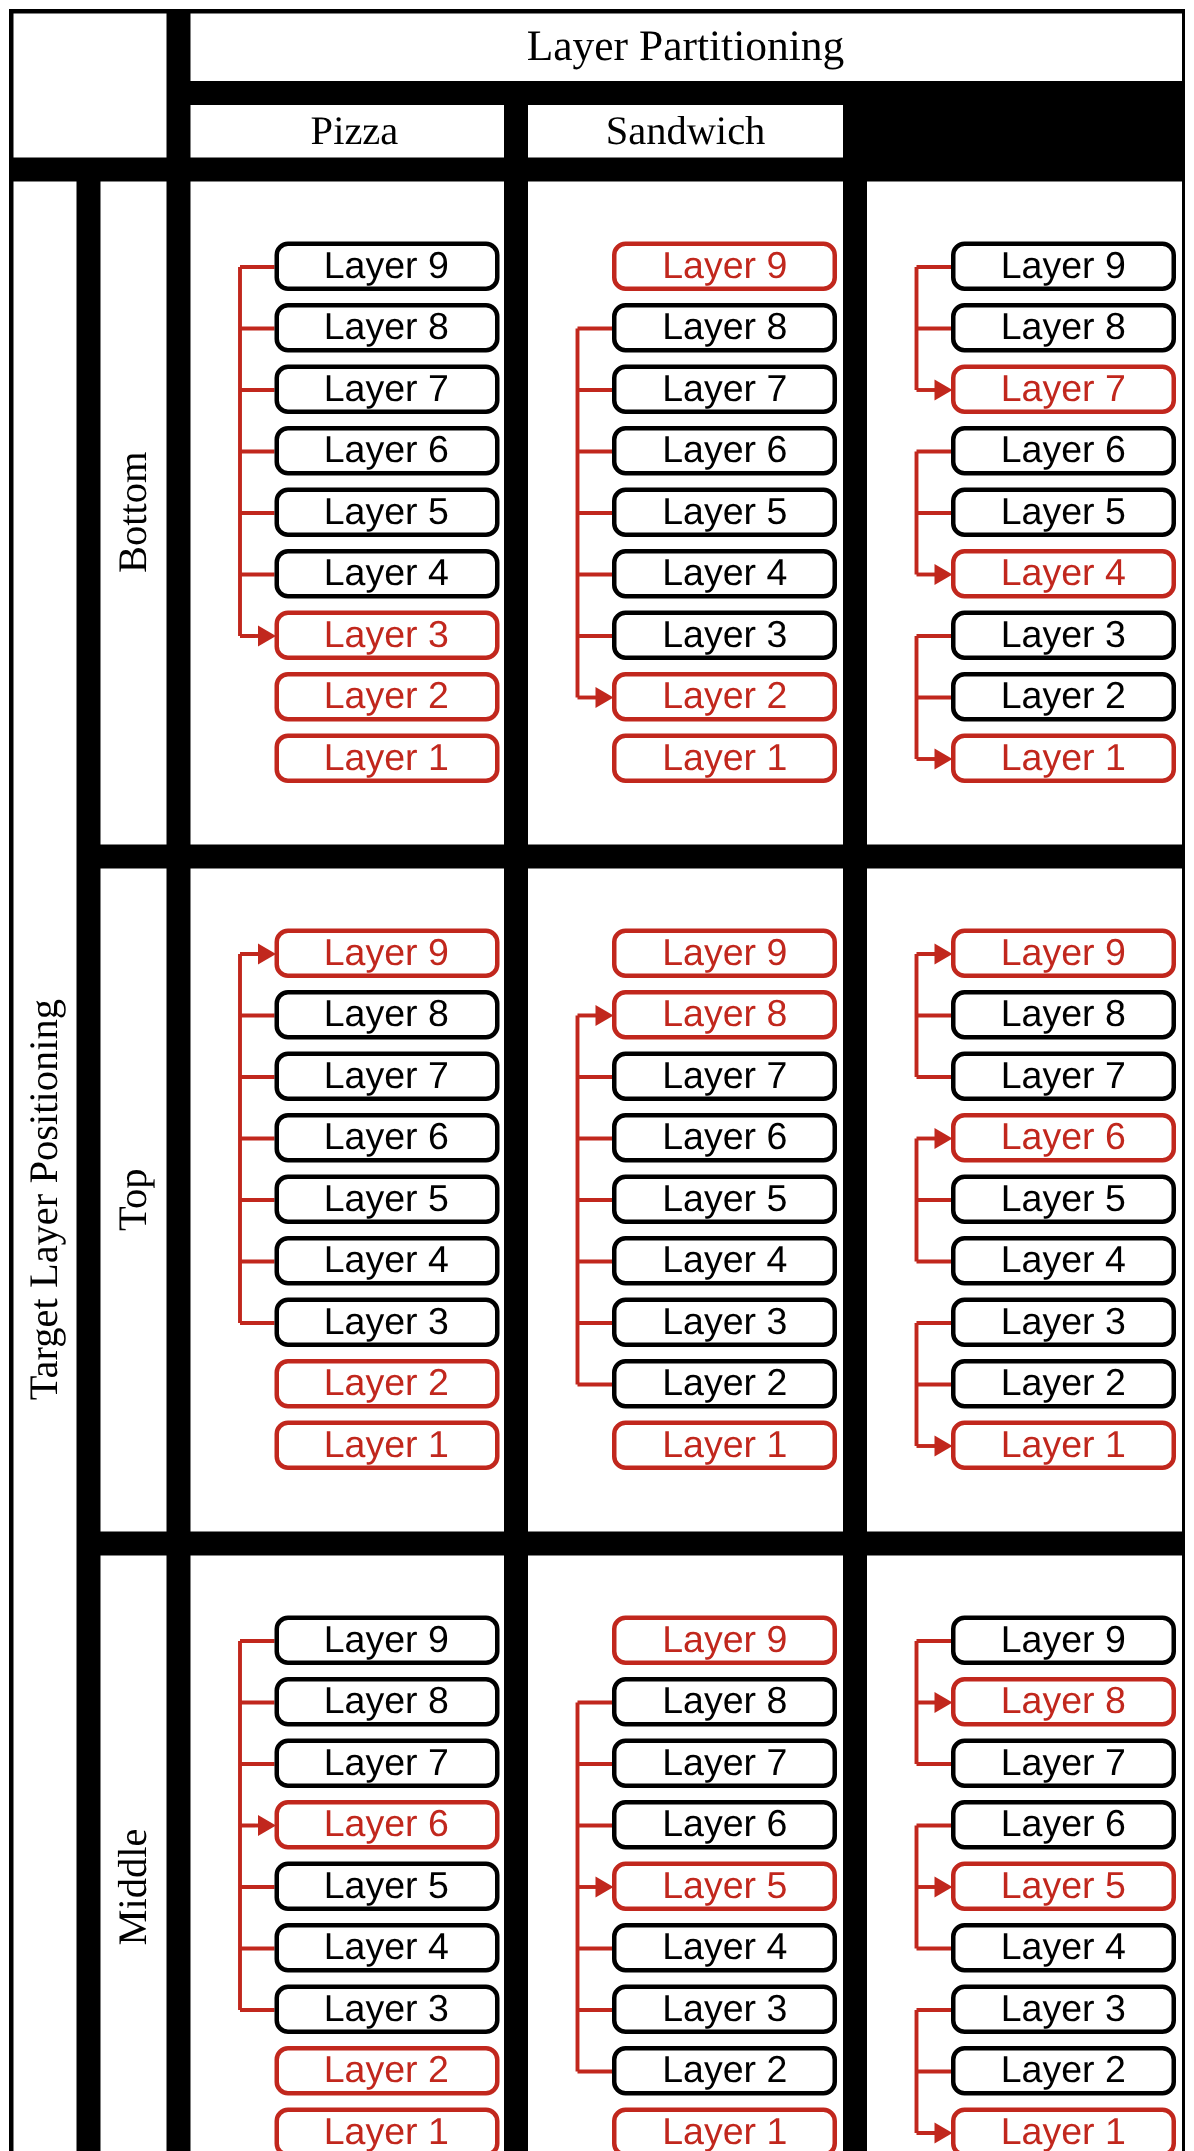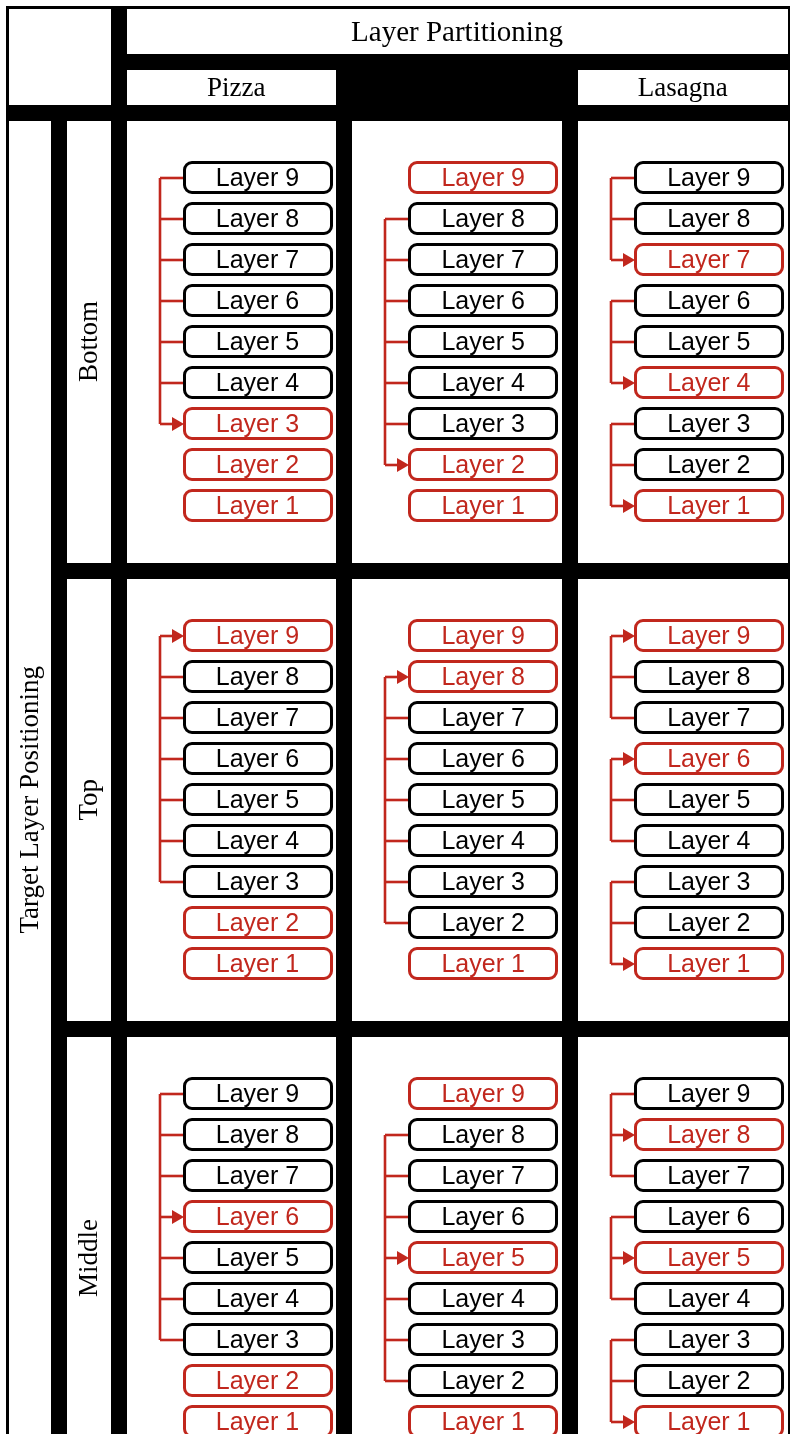--- a/index.html
+++ b/index.html
@@ -81,22 +81,22 @@
   <div class="cell header-cell" style="grid-row:1; grid-column:3/6;">
     <span>Layer Partitioning</span>
   </div>
   <div class="cell vcell" style="grid-row:3/6; grid-column:1;">
     <span class="vtext">Target Layer Positioning</span>
   </div>
 
 <div class="cell subheader-cell" style="grid-area: 2 / 3; padding-left: 10px;">
       <span>Pizza</span>
     </div>
-    <div class="cell subheader-cell" style="grid-area: 2 / 5;">
-      <span>Lasagna</span>
+    <div class="cell subheader-cell" style="grid-area: 2 / 4;">
+      <span>Sandwich</span>
     </div>
     <div class="cell vcell" style="grid-area: 3 / 2;">
       <span class="vtext">Bottom</span>
     </div>
     <div class="cell vcell" style="grid-area: 4 / 2;">
       <span class="vtext">Top</span>
     </div>
     <div class="cell vcell" style="grid-area: 5 / 2;">
       <span class="vtext">Middle</span>
     </div>

